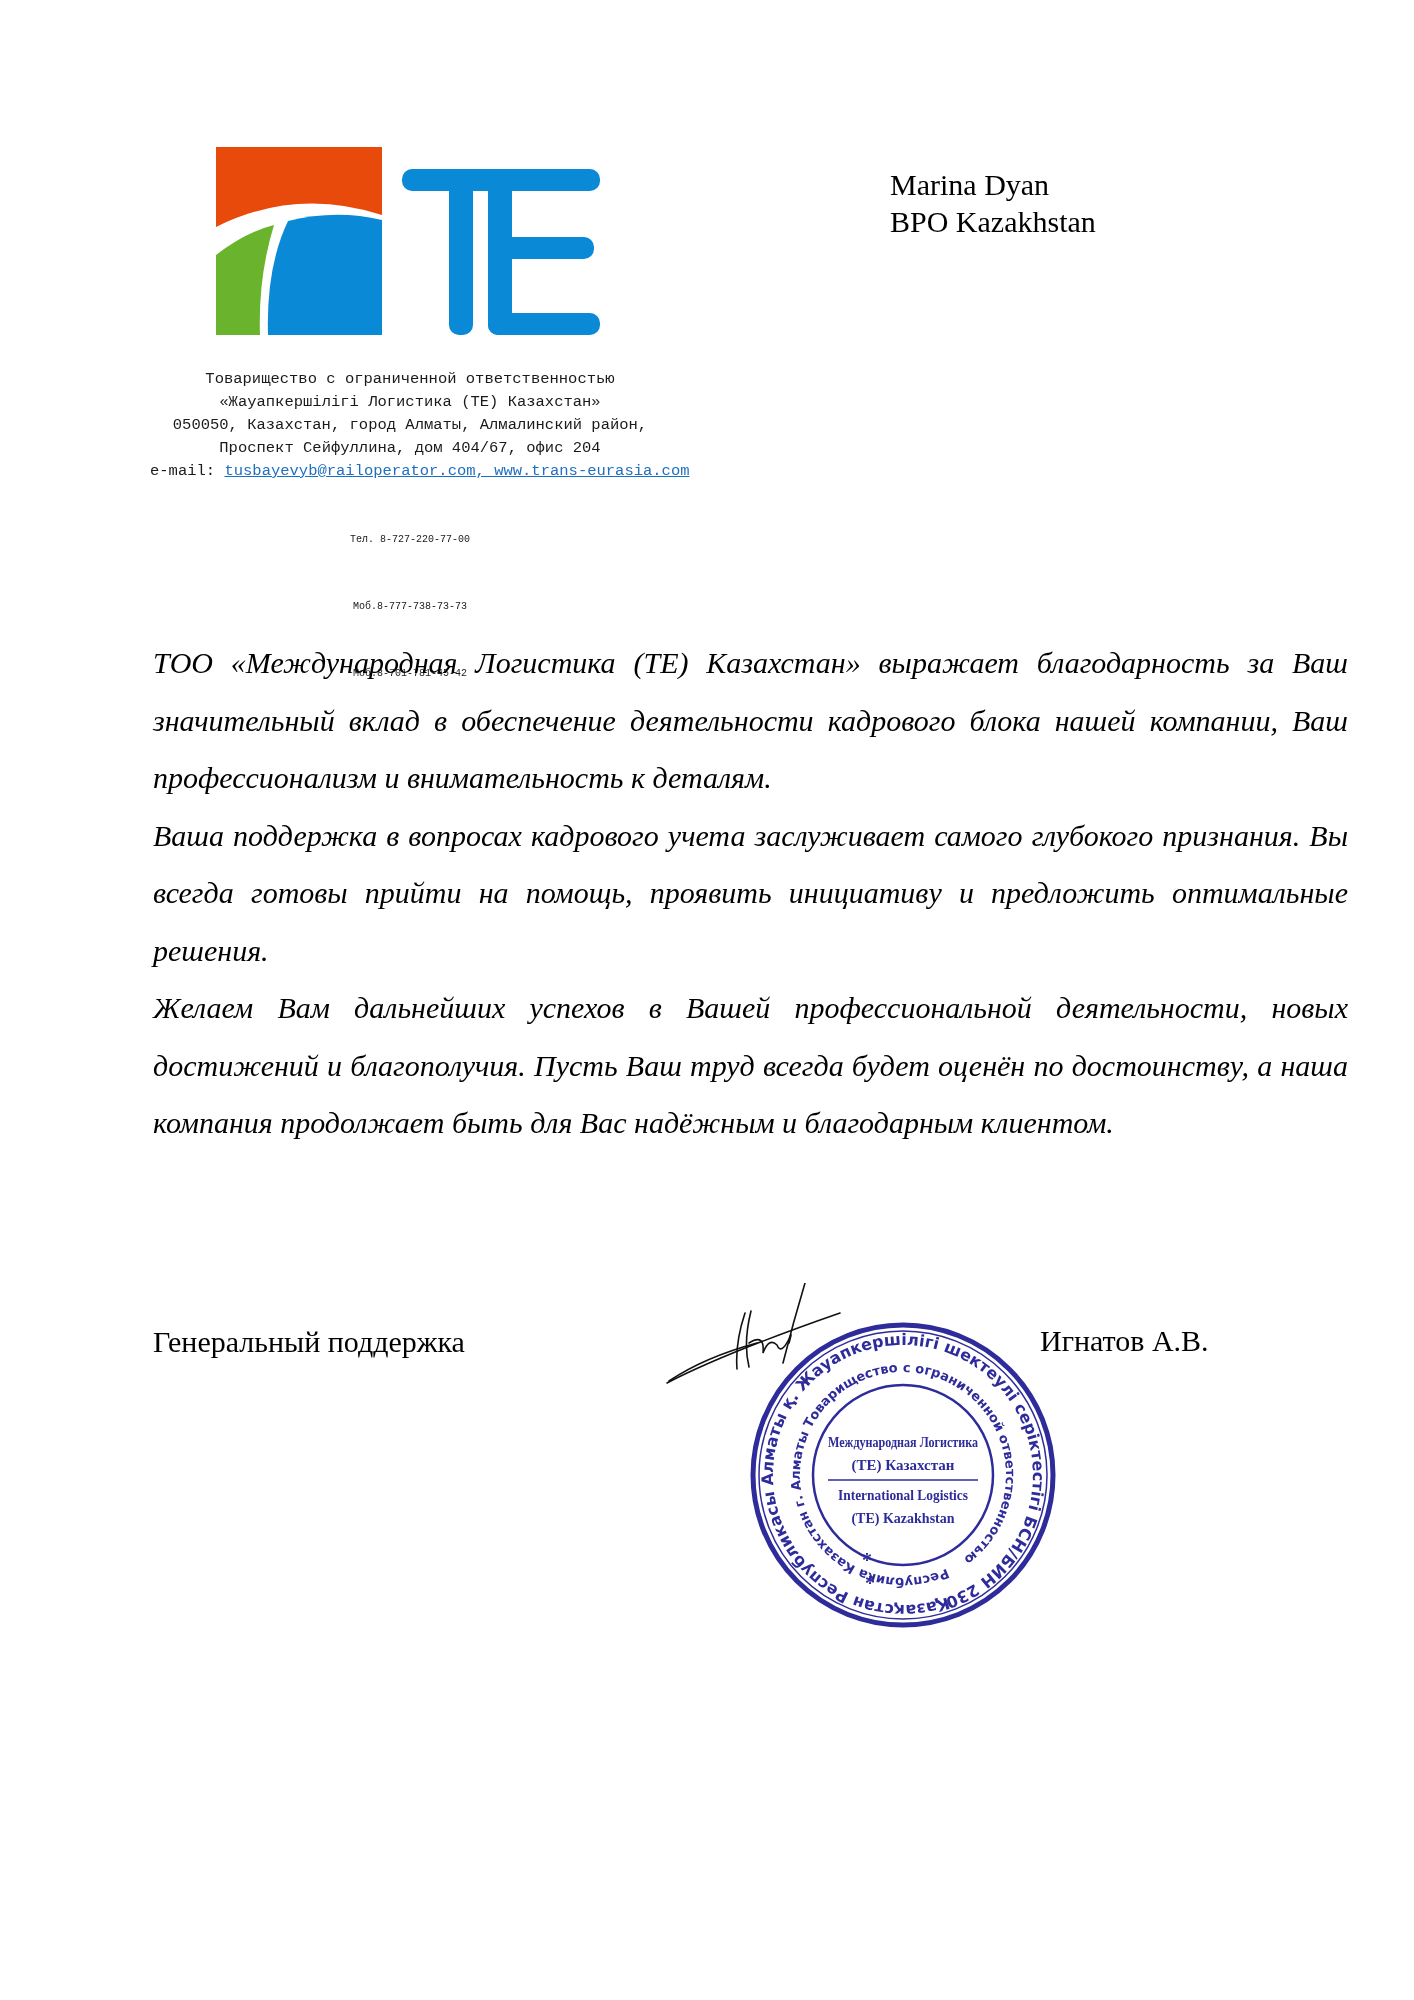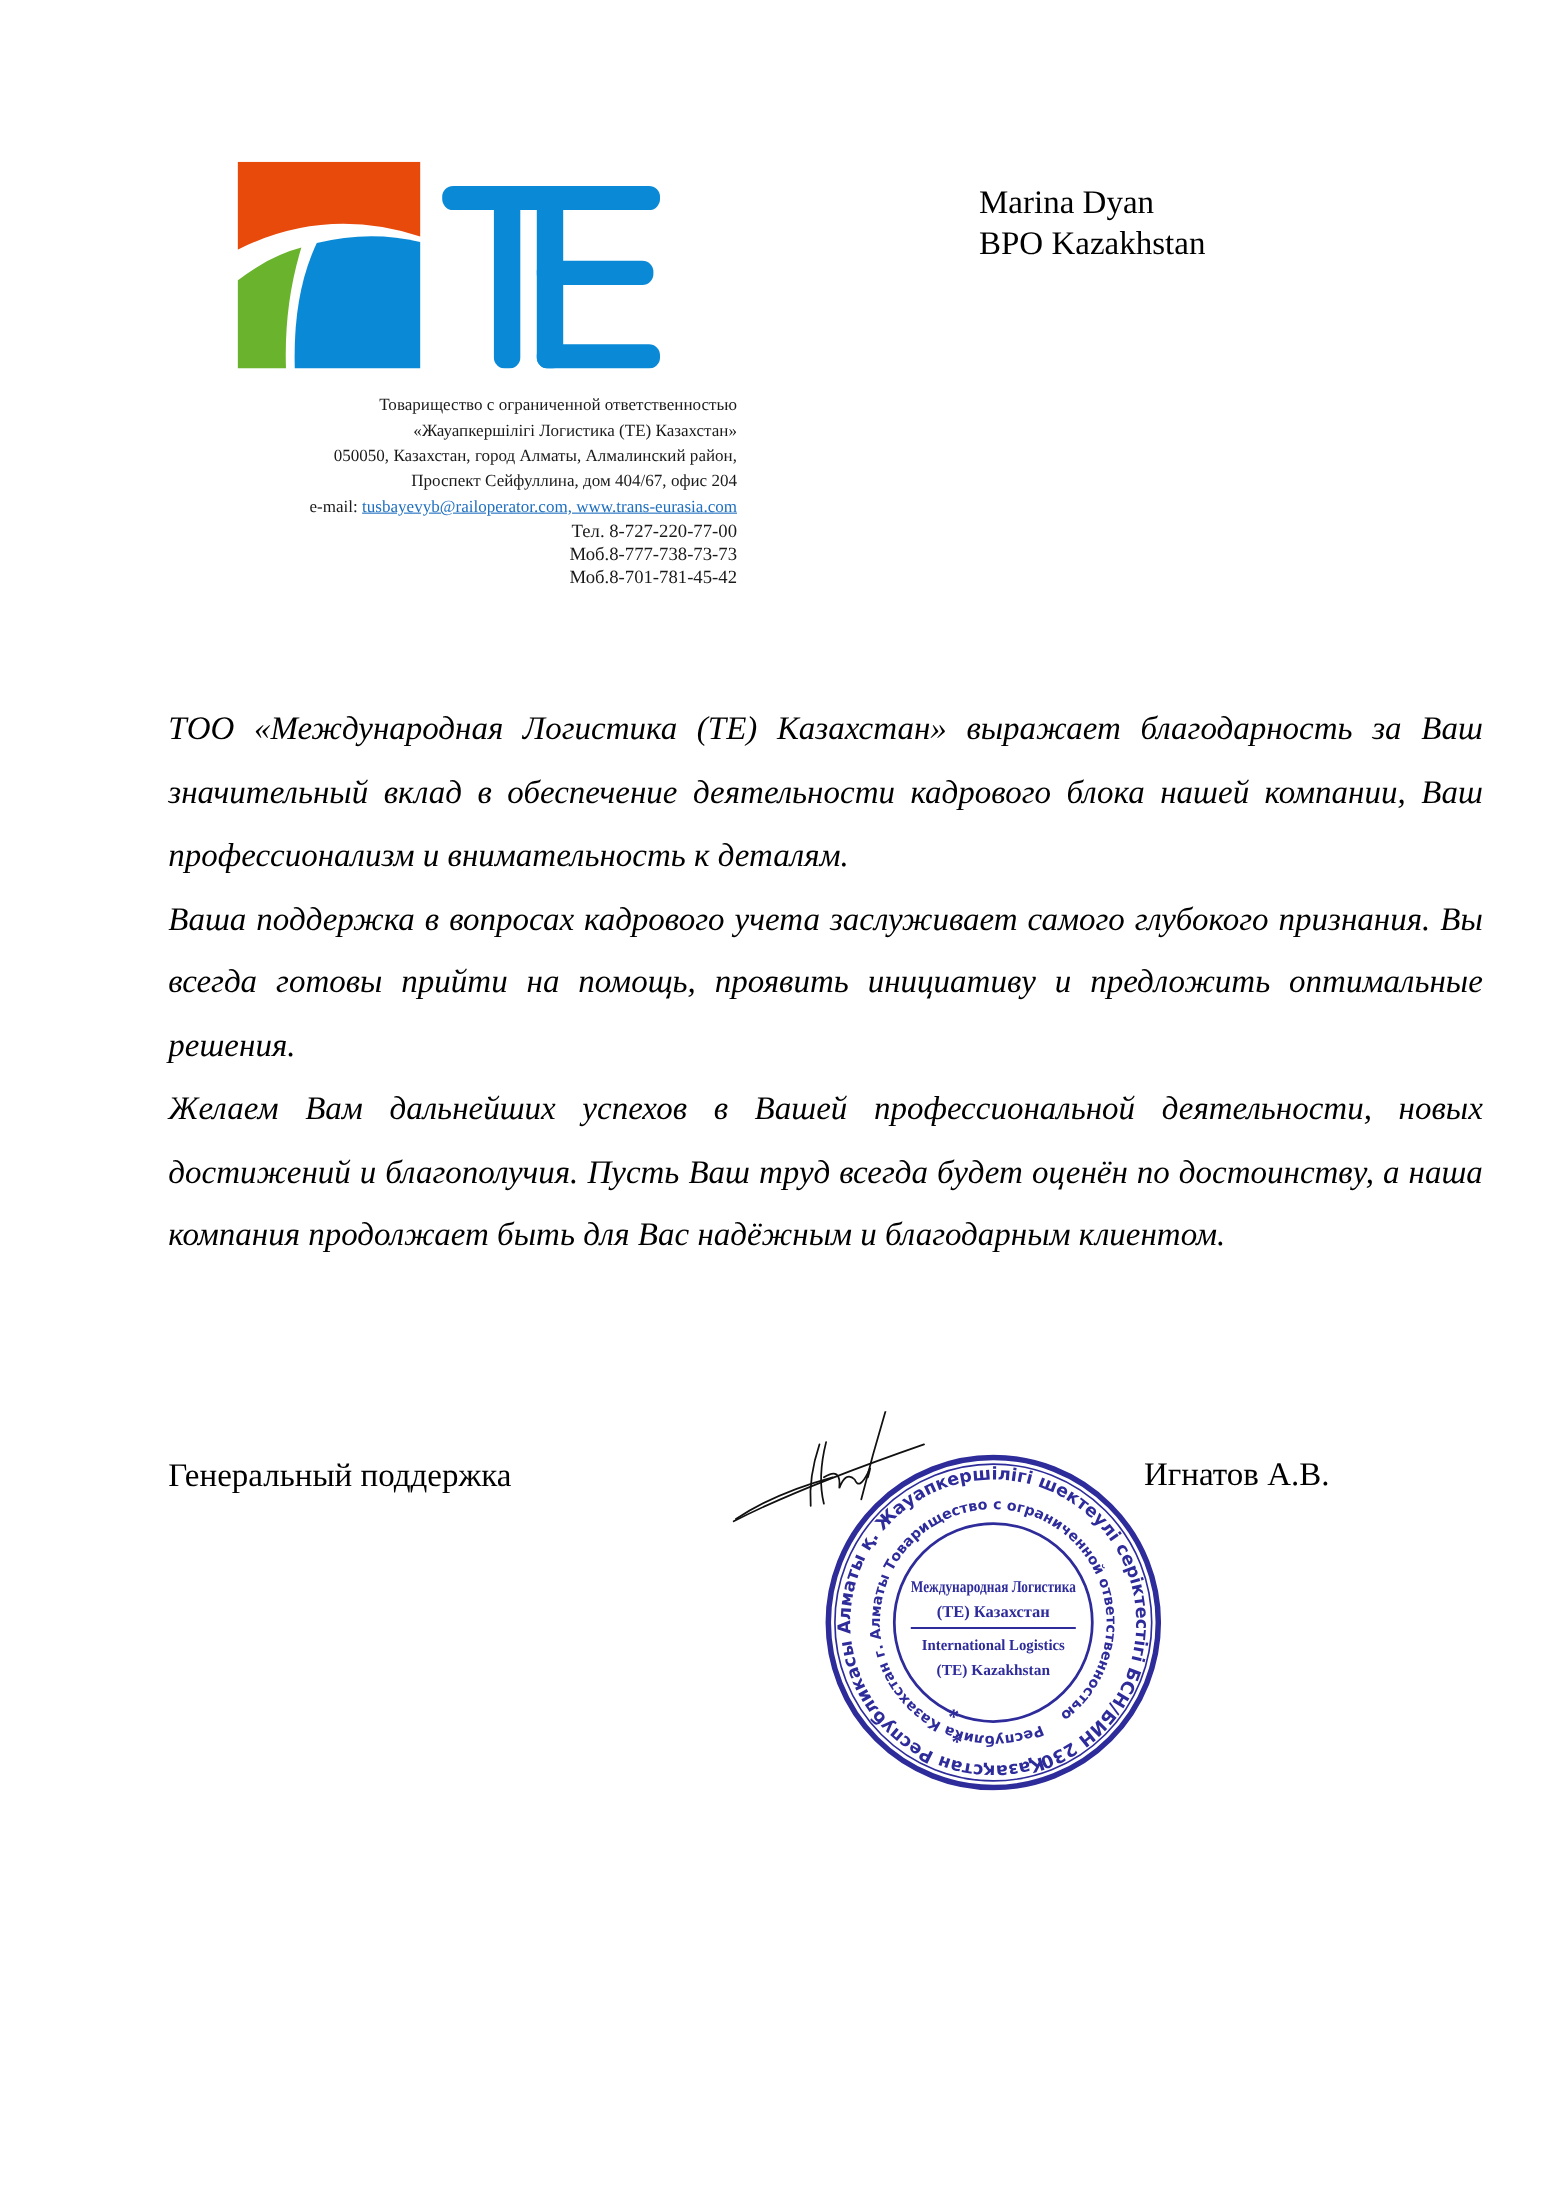--- a/index.html
+++ b/index.html
@@ -1,21 +1,21 @@
 <!DOCTYPE html>
 <html><head>
 <meta charset="utf-8">
 <style>
   html, body { margin:0; padding:0; background:#ffffff; }
   body { width:1414px; height:2000px; position:relative; overflow:hidden; font-family:"Liberation Serif", serif; color:#000; }
   .abs { position:absolute; }
   #logo { left:216px; top:147px; width:390px; height:188px; }
-  #address { left:150px; top:357px; width:520px; text-align:right; font-family:Liberation Serif, serif; color:#1a1a1a; }
+  #address { left:150px; top:368px; width:520px; text-align:center; font-family:Liberation Mono, monospace; color:#1a1a1a; }
   #address .big { font-size:15.5px; line-height:23px; white-space:nowrap; }
-  #address .small { font-size:17px; line-height:21px; white-space:nowrap; }
+  #address .small { font-size:10px; line-height:21px; white-space:nowrap;margin-top:46px; }
   #address a { color:#1f6fc0; text-decoration:underline;margin-top:13px; }
   #recipient { left:890px; top:166px; font-size:30px; line-height:37px; }
   #body-text { left:153px; top:634px; width:1195px; font-size:30px; line-height:57.5px; text-align:justify; }
   #body-text p { margin:0; transform-origin:left top;font-style:italic; }
   #sig-title { left:153px; top:1325px; font-size:30px; }
   #sig-name { left:1040px; top:1313px; font-size:30px;margin-top:11px; }
   #signature { left:665px; top:1283px; width:180px; height:110px; }
   #stamp { left:750px; top:1322px; width:306px; height:306px; }
 </style>
 </head>

